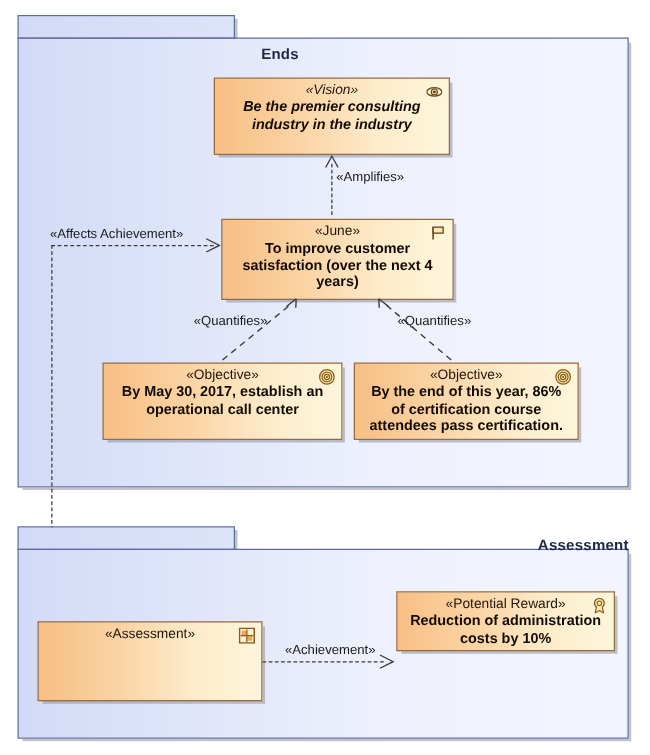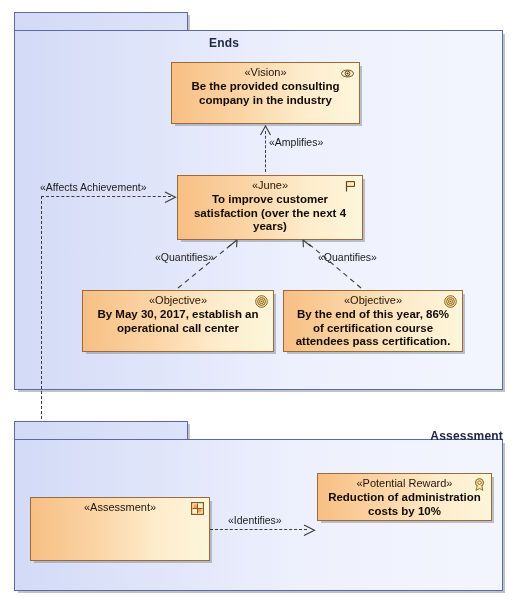--- a/index.html
+++ b/index.html
@@ -91,23 +91,23 @@
 
 <div id="canvas">
 
   <div class="pkg" style="left:14px;top:12px;width:420px;height:380px;">
     <div class="tabshadow" style="left:173px;top:3px;width:3px;height:18px;"></div>
     <div class="tab" style="width:174px;height:19px;"></div>
     <div class="body" style="top:18px;width:489px;height:360px;"></div>
     <div class="pkg-title" style="top:24px;">Ends</div>
   </div>
 
-  <div class="node" style="left:171px;top:62px;width:189px;height:62px;">
+  <div class="node" style="left:171px;top:62px;width:189px;height:62px;font-style:italic;">
     <div class="stereo">«Vision»</div>
-    <div class="nm">Be the provided consulting company in the industry</div>
+    <div class="nm">Be the premier consulting industry in the industry</div>
     <div class="ico">
       <svg width="13" height="13" viewBox="0 0 13 13">
         <ellipse cx="6.5" cy="6.5" rx="6" ry="3.4" fill="#fdf0cf" stroke="#6b4a1f" stroke-width="1"></ellipse>
         <circle cx="6.5" cy="6.5" r="2.4" fill="#fdf0cf" stroke="#6b4a1f" stroke-width="1"></circle>
         <circle cx="6.5" cy="6.5" r="1.1" fill="#4a3310"></circle>
       </svg>
     </div>
   </div>
 
   <div class="vdash" style="left:265px;top:131px;height:41px;"></div>
@@ -210,21 +210,21 @@
       </svg>
     </div>
   </div>
 
   <div class="hdash" style="left:210px;top:529px;width:97px;"></div>
   <div class="arw" style="left:303px;top:523px;">
     <svg width="14" height="13" viewBox="0 0 14 13">
       <path d="M1 1 L11.5 6.3 L1 11.6" fill="none" stroke="#3b3b3b" stroke-width="1.1"></path>
     </svg>
   </div>
-  <div class="lbl" style="left:228px;top:514px;">«Identifies»</div>
+  <div class="lbl" style="left:228px;top:514px;">«Achievement»</div>
 
   <div class="node" style="left:317px;top:473px;width:175px;height:48px;">
     <div class="stereo">«Potential Reward»</div>
     <div class="nm">Reduction of administration costs by 10%</div>
     <div class="ico">
       <svg width="13" height="13" viewBox="0 0 13 13">
         <circle cx="6.5" cy="4.6" r="3.9" fill="#fde9b6" stroke="#8a6116" stroke-width="1.1"></circle>
         <circle cx="6.5" cy="4.6" r="1.8" fill="none" stroke="#8a6116" stroke-width="0.9"></circle>
         <path d="M4.2 7.6 L3.1 12.4 L6.5 10.4 L9.9 12.4 L8.8 7.6" fill="#fde9b6" stroke="#8a6116" stroke-width="0.9" stroke-linejoin="round"></path>
       </svg>

